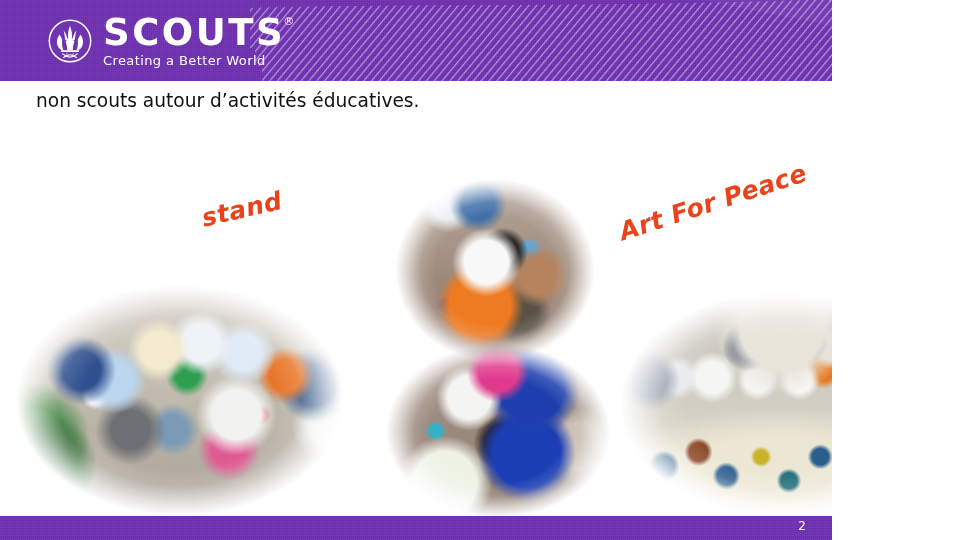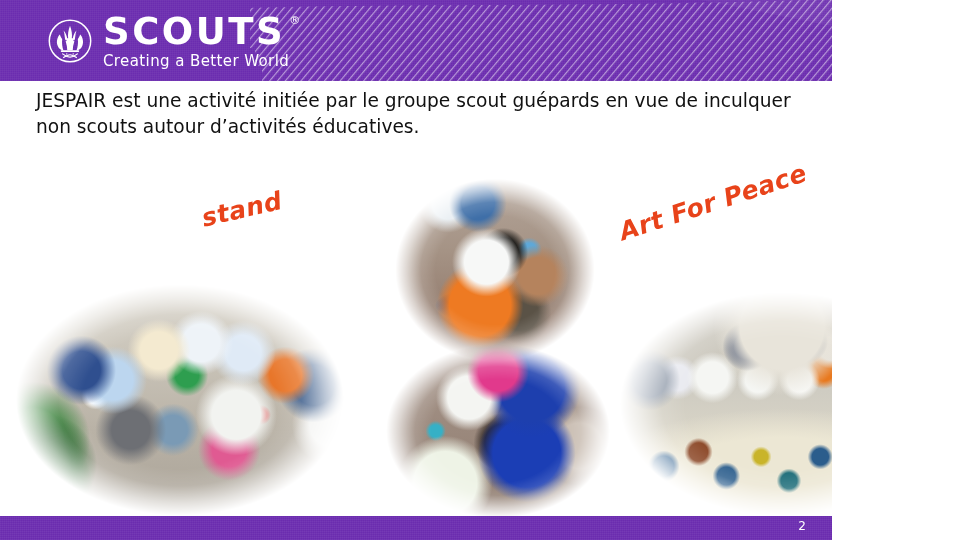--- a/index.html
+++ b/index.html
@@ -73,23 +73,22 @@
     position: absolute;
     top: 2px;
     right: -9px;
     font-size: 11px;
     font-weight: normal;
     letter-spacing: 0;
   }
   #scouts-tagline {
     color: #ffffff;
     font-family: "DejaVu Sans", sans-serif;
-    font-size: 15px;
+    font-size: 13px;
     letter-spacing: 0.4px;
-    text-align: right;
     margin-top: 2px;
     padding-right: 2px;
   }
 
   
   #body-text {
     position: absolute;
     left: 36px;
     top: 88px;
     width: 888px;
@@ -312,21 +311,20 @@
       <div id="logo-wordmark">
         <div id="scouts-word">
           <span>SCOUTS</span><span id="scouts-tm">®</span>
         </div>
         <div id="scouts-tagline">Creating a Better World</div>
       </div>
     </div>
   </div>
 
   <div id="body-text">
-    <div>JESPAIR est une activité initiée par le groupe scout guépards en vue de inculquer</div>
     <div class="lastline">non scouts autour d’activités éducatives.</div>
   </div>
 
   <div class="photo" id="photo-left">
     <div class="photo-oval"></div>
   </div>
 
   <div class="photo" id="photo-center-top">
     <div class="photo-oval"></div>
   </div>

